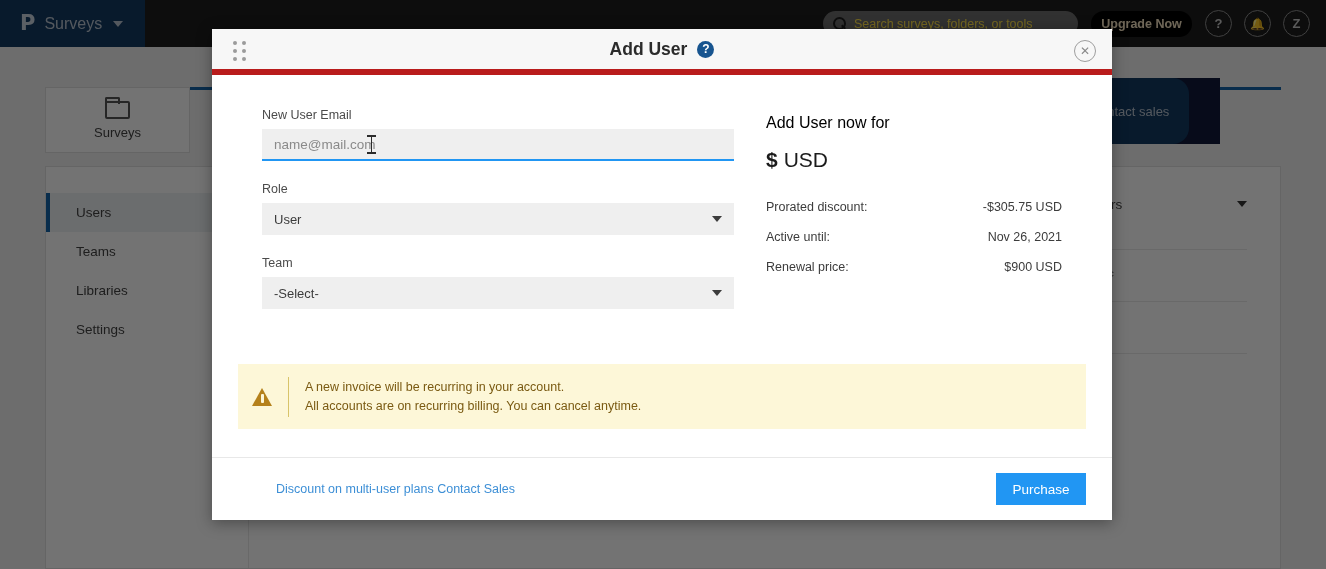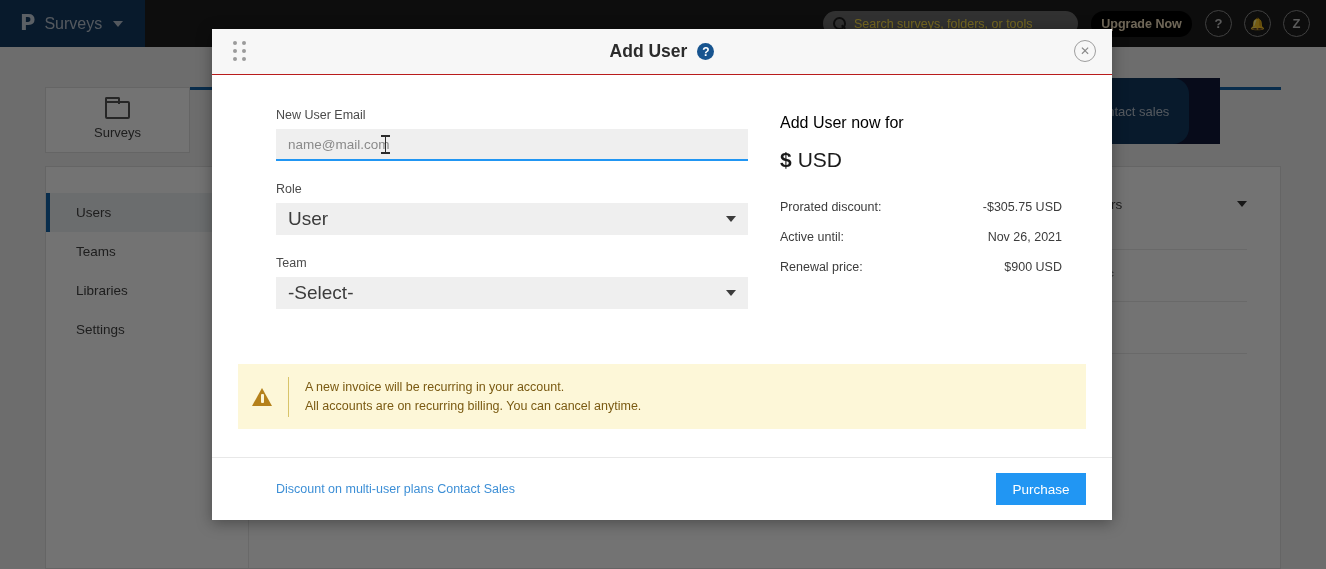--- a/index.html
+++ b/index.html
@@ -115,21 +115,21 @@
   
   .backdrop { position: absolute; inset: 0; background: rgba(0,0,0,0.55); }
 
   
   .modal {
     position: absolute; top: 29px; left: 212px; width: 900px; height: 491px;
     background: #fff; box-shadow: 0 3px 14px rgba(0,0,0,0.35);
     display: flex; flex-direction: column;
   }
   .modal-header {
-    height: 46px; background: #f7f7f7; border-bottom: 1px solid #b91c1c;
+    height: 46px; background: #f7f7f7; border-bottom: 6px solid #b91c1c;
     position: relative; display: flex; align-items: center; justify-content: center;
   }
   .drag-handle {
     position: absolute; left: 21px; top: 12px; width: 14px; height: 22px;
     display: grid; grid-template-columns: repeat(2, 5px); grid-template-rows: repeat(3, 5px);
     gap: 3px 4px; cursor: move;
   }
   .drag-handle span { width: 4px; height: 4px; border-radius: 50%; background: #9b9b9b; }
   .modal-title-wrap { display: flex; align-items: center; gap: 10px; }
   .modal-title { font-size: 17.5px; color: #2b2b2b; font-weight: bold; }
@@ -138,21 +138,21 @@
     font-size: 12px; font-weight: bold; display: flex; align-items: center; justify-content: center;
     cursor: pointer;
   }
   .close-btn {
     position: absolute; right: 16px; top: 11px; width: 22px; height: 22px;
     border: 1.5px solid #9e9e9e; border-radius: 50%; background: transparent; cursor: pointer;
     display: flex; align-items: center; justify-content: center; color: #8a8a8a; font-size: 12px;
     font-family: "DejaVu Sans", sans-serif; line-height: 1;
   }
 
-  .modal-body { flex: 1; position: relative; padding: 33px 50px 0 64px; }
+  .modal-body { flex: 1; position: relative; padding: 33px 50px 0 50px; }
   .body-cols { display: flex; gap: 32px; }
   .col-left { width: 472px; }
   .col-right { flex: 1; padding-top: 6px; }
 
   .field-label { font-size: 12.5px; color: #4b4b4b; margin-bottom: 7px; }
   .text-input {
     width: 100%; height: 32px; background: #efefef; border: none; border-bottom: 2px solid #2196f3;
     padding: 0 12px; font-size: 13.5px; color: #8a8a8a; font-family: "Liberation Sans", sans-serif;
   }
   .text-input::placeholder { color: #8a8a8a; }
@@ -164,21 +164,21 @@
     content: ""; position: absolute; left: 3.5px; top: 0; width: 1.5px; height: 19px; background: #2b2b2b;
   }
   .ibeam::after {
     content: ""; position: absolute; left: 0; top: 0; width: 9px; height: 2px; background: #2b2b2b;
     box-shadow: 0 17px 0 #2b2b2b;
   }
 
   .select-box {
     width: 100%; height: 32px; background: #efefef; border: none;
     display: flex; align-items: center; justify-content: space-between; padding: 0 12px;
-    font-size: 19px; color: #3c3c3c; cursor: pointer;
+    font-size: 13px; color: #3c3c3c; cursor: pointer;
   }
   .select-caret { width: 0; height: 0; border-left: 5px solid transparent; border-right: 5px solid transparent; border-top: 6px solid #3c3c3c; }
   .field-group { margin-bottom: 21px; }
 
   .price-head { font-size: 16px; color: #000000; margin-bottom: 16px; }
   .price-big { display: flex; align-items: baseline; gap: 6px; margin-bottom: 28px; }
   .price-cur { font-size: 21px; font-weight: bold; color: #1b1b1b; }
   .price-val { font-size: 31px; font-weight: bold; color: #1b1b1b; letter-spacing: -0.5px; }
   .price-unit { font-size: 21px; color: #1b1b1b; }
   .price-row { display: flex; justify-content: space-between; font-size: 12.5px; color: #3c3c3c; margin-bottom: 16px; }

